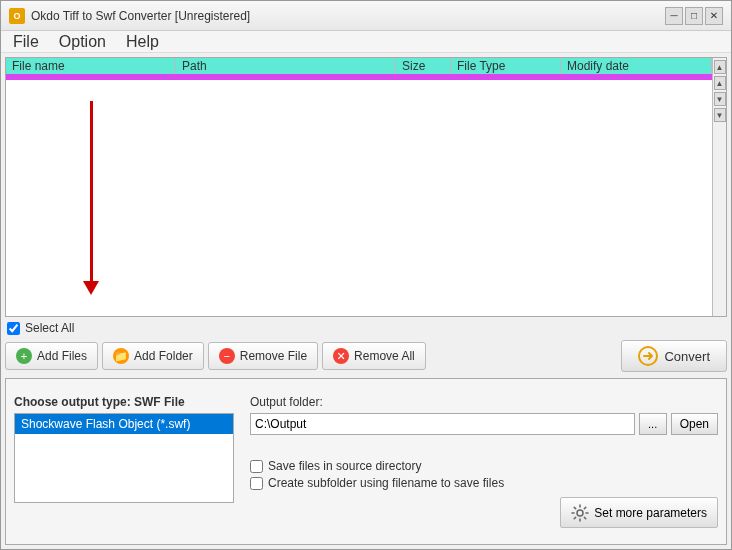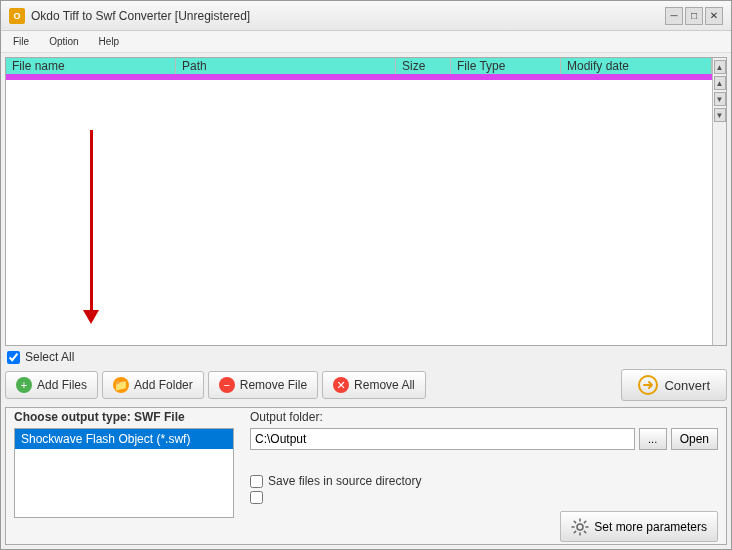--- a/index.html
+++ b/index.html
@@ -71,21 +71,21 @@
       display: flex;
       align-items: center;
       padding: 0 4px;
       border-bottom: 1px solid #ddd;
       gap: 4px;
     }
     .menu-item {
       padding: 2px 8px;
       cursor: pointer;
       color: #333;
-      font-size: 10px;
+      font-size: 16px;
     }
     .content {
       flex: 1;
       display: flex;
       flex-direction: column;
       padding: 4px;
       gap: 4px;
     }
     .file-table-area {
       border: 1px solid #aaa;
@@ -201,21 +201,21 @@
       width: 20px;
       height: 20px;
       display: flex;
       align-items: center;
       justify-content: center;
     }
     .convert-icon svg { width: 20px; height: 20px; }
     .bottom-panel {
       border: 1px solid #aaa;
       background: #f5f5f5;
-      padding: 2px 8px;
+      padding: 16px 8px;
       display: flex;
       gap: 16px;
     }
     .output-type-panel {
       width: 220px;
       flex-shrink: 0;
     }
     .output-type-label {
       font-size: 12px;
       color: #333;
@@ -437,20 +437,21 @@
           <button class="folder-browse-btn">...</button>
           <button class="folder-open-btn">Open</button>
         </div>
 
         <div class="checkbox-row">
           <input type="checkbox" id="saveSource" style="">
           <label for="saveSource">Save files in source directory</label>
         </div>
         <div class="checkbox-row">
           <input type="checkbox" id="createSubfolder" style="">
+          <label for="createSubfolder">Create subfolder using filename to save files</label>
         </div>
 
         <div style="display:flex; justify-content:flex-end; margin-top:2px;">
           <button class="params-btn">
             <svg class="settings-icon" viewBox="0 0 18 18" fill="none">
               <circle cx="9" cy="9" r="3" stroke="#666" stroke-width="1.5"></circle>
               <path d="M9 1v2M9 15v2M1 9h2M15 9h2M3.22 3.22l1.41 1.41M13.37 13.37l1.41 1.41M3.22 14.78l1.41-1.41M13.37 4.63l1.41-1.41" stroke="#666" stroke-width="1.5" stroke-linecap="round"></path>
             </svg>
             <span>Set more parameters</span>
           </button>

